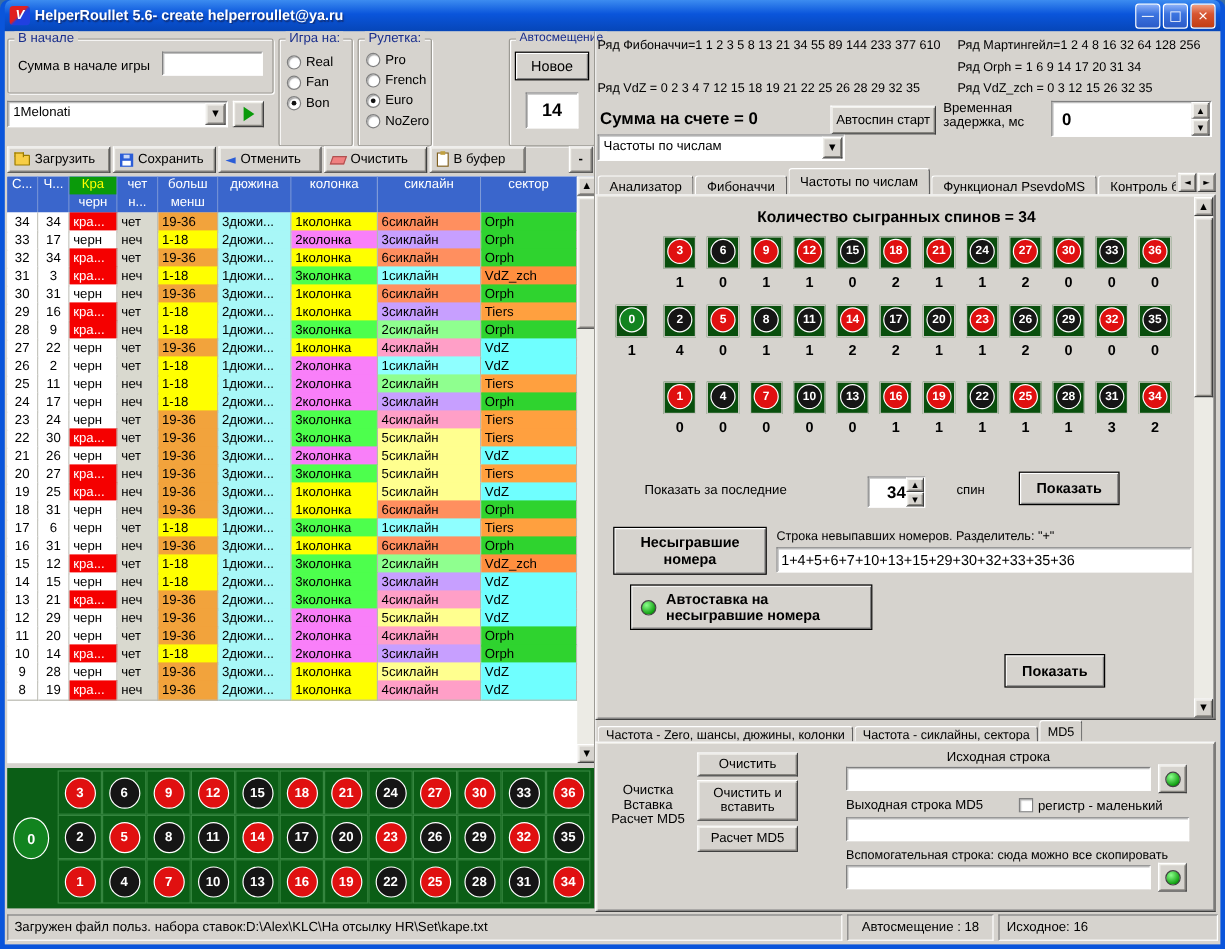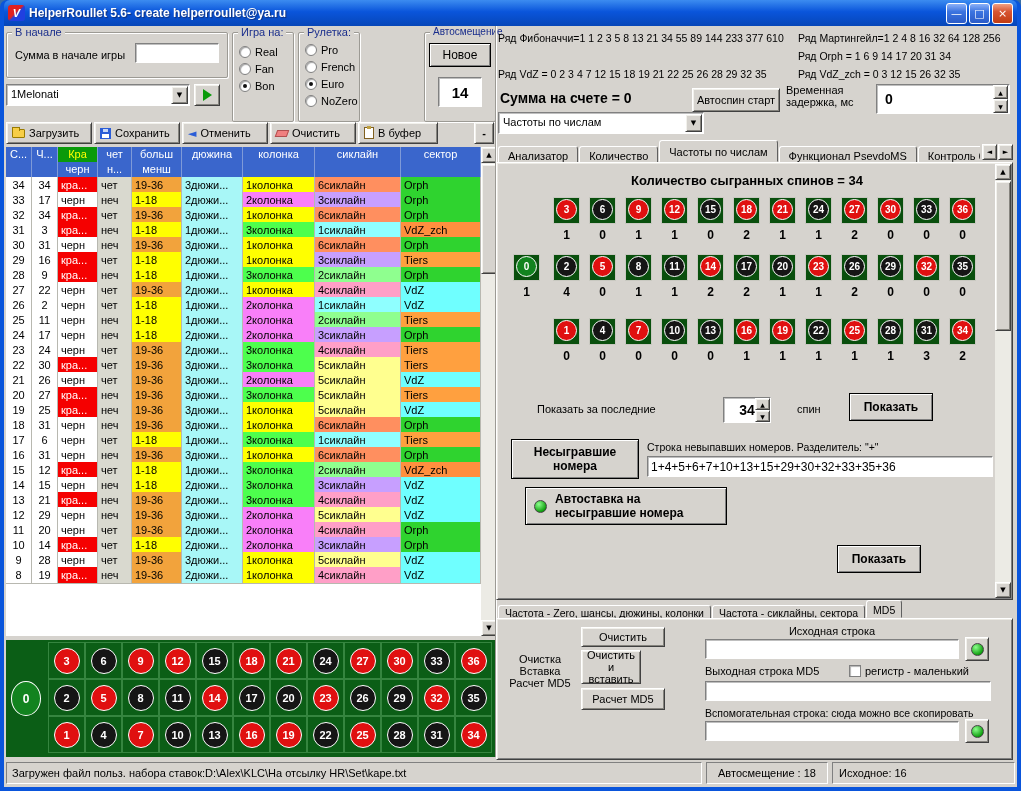--- a/index.html
+++ b/index.html
@@ -353,21 +353,21 @@
     <div class="numbox sunken" style="left:872px;top:58px;width:134px;height:30px;justify-content:flex-start;padding-left:8px;font-size:14px">0</div>
     <div class="spin" style="left:989px;top:59px;height:28px">
         <span class="raised">▲</span>
         <span class="raised">▼</span>
       </div>
     <div class="combo sunken" style="left:494px;top:86px;width:206px">
       <span class="combo-txt">Частоты по числам</span>
       <span class="combo-btn raised">▼</span>
     </div>
 
-    <div class="abs" style="left:494px;top:114px;width:482px;height:22px;overflow:hidden;white-space:nowrap" id="main-tabs"><span class="tab">Анализатор</span><span class="tab">Количество</span><span class="tab active">Частоты по числам</span><span class="tab">Функционал PsevdoMS</span><span class="tab">Контроль банкрол</span></div>
+    <div class="abs" style="left:494px;top:114px;width:482px;height:22px;overflow:hidden;white-space:nowrap" id="main-tabs"><span class="tab">Анализатор</span><span class="tab">Фибоначчи</span><span class="tab active">Частоты по числам</span><span class="tab">Функционал PsevdoMS</span><span class="tab">Контроль банкрол</span></div>
     <div class="btn raised" style="left:978px;top:118px;width:15px;height:16px;font-size:7px;font-family:'DejaVu Sans',sans-serif">◄</div>
     <div class="btn raised" style="left:994px;top:118px;width:15px;height:16px;font-size:7px;font-family:'DejaVu Sans',sans-serif">►</div>
 
     <div class="panel" style="left:492px;top:136px;width:517px;height:438px">
       <div class="lbl" style="left:30px;top:10px;width:440px;text-align:center;font-size:13px;font-weight:bold">Количество сыгранных спинов = 34</div>
       <div class="abs" style="left:0;top:0;right:18px;bottom:0" id="freqgrid">
           <div class="ftile" style="left: 16px; top: 91px;">
             <div class="fchip g">0</div>
           </div>
           <span class="fcount" style="left: 15px; top: 122px;">1</span>
@@ -538,21 +538,21 @@
         <div class="sb-btn raised" style="top:418px">▼</div>
       </div>
     </div>
 
     <div class="abs" style="left:494px;top:574px;width:515px;height:18px;overflow:hidden;white-space:nowrap" id="md5-tabs"><span class="tab sm">Частота - Zero, шансы, дюжины, колонки</span><span class="tab sm">Частота - сиклайны, сектора</span><span class="tab sm active">MD5</span></div>
     <div class="panel" style="left:492px;top:592px;width:517px;height:142px">
       <div class="lbl" style="left:6px;top:34px;width:74px;text-align:center;white-space:pre-line">Очистка
 Вставка
 Расчет MD5</div>
       <div class="btn raised" style="left:84px;top:8px;width:84px;height:20px">Очистить</div>
-      <div class="btn raised" style="left:84px;top:31px;width:60px;height:34px;white-space:normal;text-align:center;padding:0 6px">Очистить и вставить</div>
+      <div class="btn raised" style="left:84px;top:31px;width:84px;height:34px;white-space:normal;text-align:center;padding:0 6px">Очистить и вставить</div>
       <div class="btn raised" style="left:84px;top:69px;width:84px;height:22px">Расчет MD5</div>
       <div class="lbl" style="left:208px;top:6px;width:254px;text-align:center">Исходная строка</div>
       <input class="txt sunken" style="left: 208px; top: 20px; width: 254px; height: 20px;" value="">
       <div class="ledbtn raised" style="left:468px;top:18px">
           <span class="led"></span>
         </div>
       <span class="lbl" style="left:208px;top:46px">Выходная строка MD5</span>
       <span class="lbl" style="left:352px;top:46px"><span class="cb"></span><span>регистр  - маленький</span></span>
       <input class="txt sunken" style="left: 208px; top: 62px; width: 286px; height: 20px;" value="">
       <div class="lbl" style="left:208px;top:88px;width:290px;font-size:10.5px">Вспомогательная строка: сюда можно все скопировать</div>

